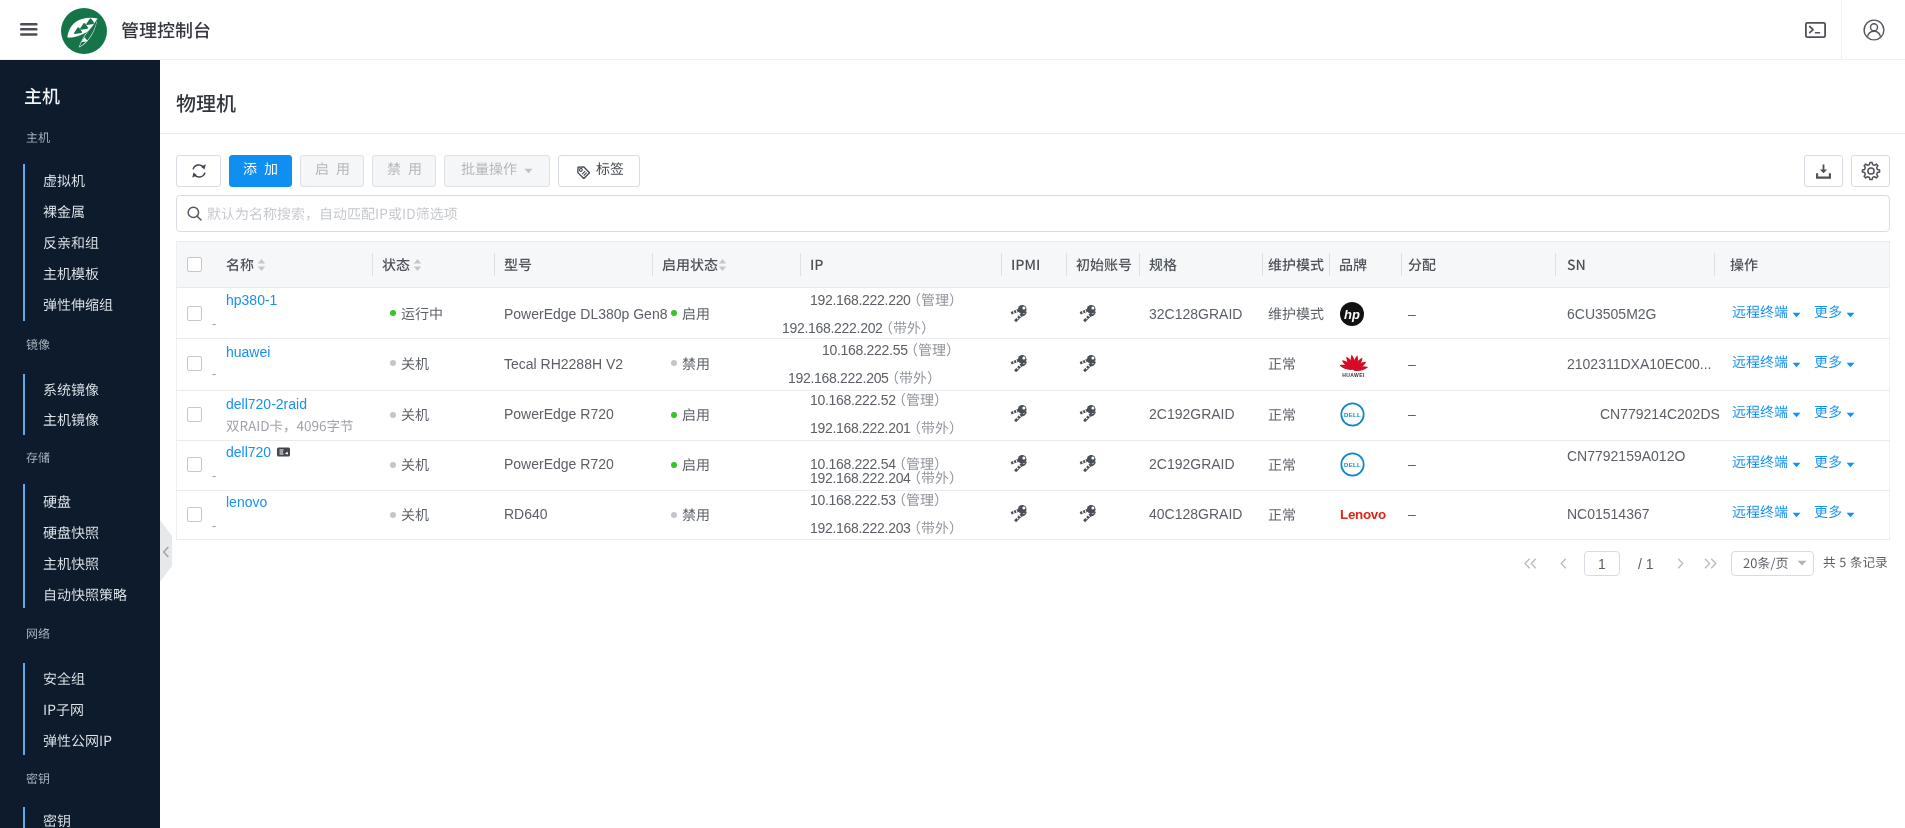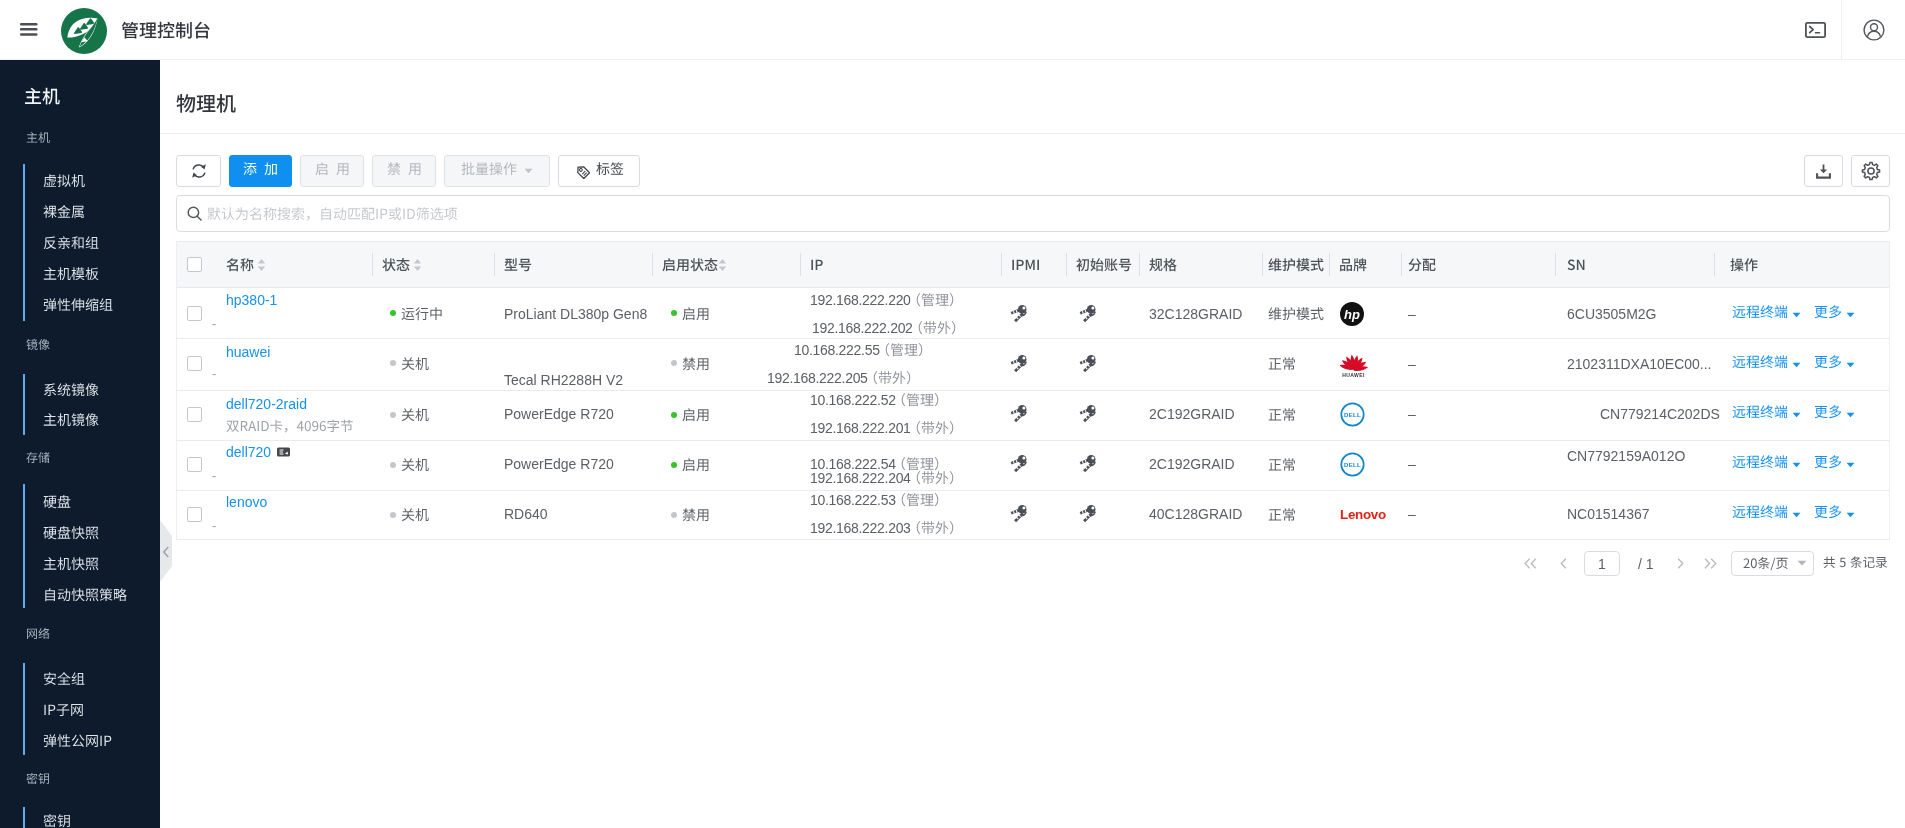--- a/index.html
+++ b/index.html
@@ -699,39 +699,39 @@
 <div class="dot" style="left:390px;top:310px;background:#36c32b"></div>
 <div class="abs" style="left:401px;top:307px">
     <svg style="color:#5c6066" width="42.0" height="18" viewBox="0 0 42.0 18">
       <g fill="currentColor" transform="translate(0,12) scale(0.014,-0.014)">
         <use href="#n8fd0" x="0"></use>
         <use href="#n884c" x="1000"></use>
         <use href="#n4e2d" x="2000"></use>
       </g>
     </svg>
   </div>
-<div class="lat" style="left:504px;top:306px">ProLiant DL380p Gen8</div>
+<div class="lat" style="left:504px;top:306px">PowerEdge DL380p Gen8</div>
 <div class="dot" style="left:671px;top:310px;background:#36c32b"></div>
 <div class="abs" style="left:682px;top:307px">
     <svg style="color:#5c6066" width="28.0" height="18" viewBox="0 0 28.0 18">
       <g fill="currentColor" transform="translate(0,12) scale(0.014,-0.014)">
         <use href="#n542f" x="0"></use>
         <use href="#n7528" x="1000"></use>
       </g>
     </svg>
   </div>
 <div class="iprow" style="left:810px;top:290px">192.168.222.220<svg style="color:#8f939a" width="42.0" height="18" viewBox="0 0 42.0 18">
       <g fill="currentColor" transform="translate(0,12) scale(0.014,-0.014)">
         <use href="#nff08" x="-500"></use>
         <use href="#n7ba1" x="500"></use>
         <use href="#n7406" x="1500"></use>
         <use href="#nff09" x="2500"></use>
       </g>
     </svg></div>
-<div class="iprow" style="left:812px;top:318px">192.168.222.202<svg style="color:#8f939a" width="42.0" height="18" viewBox="0 0 42.0 18">
+<div class="iprow" style="left:782px;top:318px">192.168.222.202<svg style="color:#8f939a" width="42.0" height="18" viewBox="0 0 42.0 18">
       <g fill="currentColor" transform="translate(0,12) scale(0.014,-0.014)">
         <use href="#nff08" x="-500"></use>
         <use href="#n5e26" x="500"></use>
         <use href="#n5916" x="1500"></use>
         <use href="#nff09" x="2500"></use>
       </g>
     </svg></div>
 <div class="abs" style="left:1010px;top:304px">
     <svg width="18" height="19" viewBox="0 0 18 19">
       <g fill="#4a4e57">
@@ -816,39 +816,39 @@
 <div class="lat" style="left:212px;top:366px;color:#9da1a8;font-size:13px">-</div>
 <div class="dot" style="left:390px;top:360px;background:#c3c7cd"></div>
 <div class="abs" style="left:401px;top:357px">
     <svg style="color:#5c6066" width="28.0" height="18" viewBox="0 0 28.0 18">
       <g fill="currentColor" transform="translate(0,12) scale(0.014,-0.014)">
         <use href="#n5173" x="0"></use>
         <use href="#n673a" x="1000"></use>
       </g>
     </svg>
   </div>
-<div class="lat" style="left:504px;top:372px">Tecal RH2288H V2</div>
+<div class="lat" style="left:504px;top:356px">Tecal RH2288H V2</div>
 <div class="dot" style="left:671px;top:360px;background:#c3c7cd"></div>
 <div class="abs" style="left:682px;top:357px">
     <svg style="color:#5c6066" width="28.0" height="18" viewBox="0 0 28.0 18">
       <g fill="currentColor" transform="translate(0,12) scale(0.014,-0.014)">
         <use href="#n7981" x="0"></use>
         <use href="#n7528" x="1000"></use>
       </g>
     </svg>
   </div>
-<div class="iprow" style="left:794px;top:340px">10.168.222.55<svg style="color:#8f939a" width="42.0" height="18" viewBox="0 0 42.0 18">
+<div class="iprow" style="left:822px;top:340px">10.168.222.55<svg style="color:#8f939a" width="42.0" height="18" viewBox="0 0 42.0 18">
       <g fill="currentColor" transform="translate(0,12) scale(0.014,-0.014)">
         <use href="#nff08" x="-500"></use>
         <use href="#n7ba1" x="500"></use>
         <use href="#n7406" x="1500"></use>
         <use href="#nff09" x="2500"></use>
       </g>
     </svg></div>
-<div class="iprow" style="left:767px;top:368px">192.168.222.205<svg style="color:#8f939a" width="42.0" height="18" viewBox="0 0 42.0 18">
+<div class="iprow" style="left:788px;top:368px">192.168.222.205<svg style="color:#8f939a" width="42.0" height="18" viewBox="0 0 42.0 18">
       <g fill="currentColor" transform="translate(0,12) scale(0.014,-0.014)">
         <use href="#nff08" x="-500"></use>
         <use href="#n5e26" x="500"></use>
         <use href="#n5916" x="1500"></use>
         <use href="#nff09" x="2500"></use>
       </g>
     </svg></div>
 <div class="abs" style="left:1010px;top:354px">
     <svg width="18" height="19" viewBox="0 0 18 19">
       <g fill="#4a4e57">

